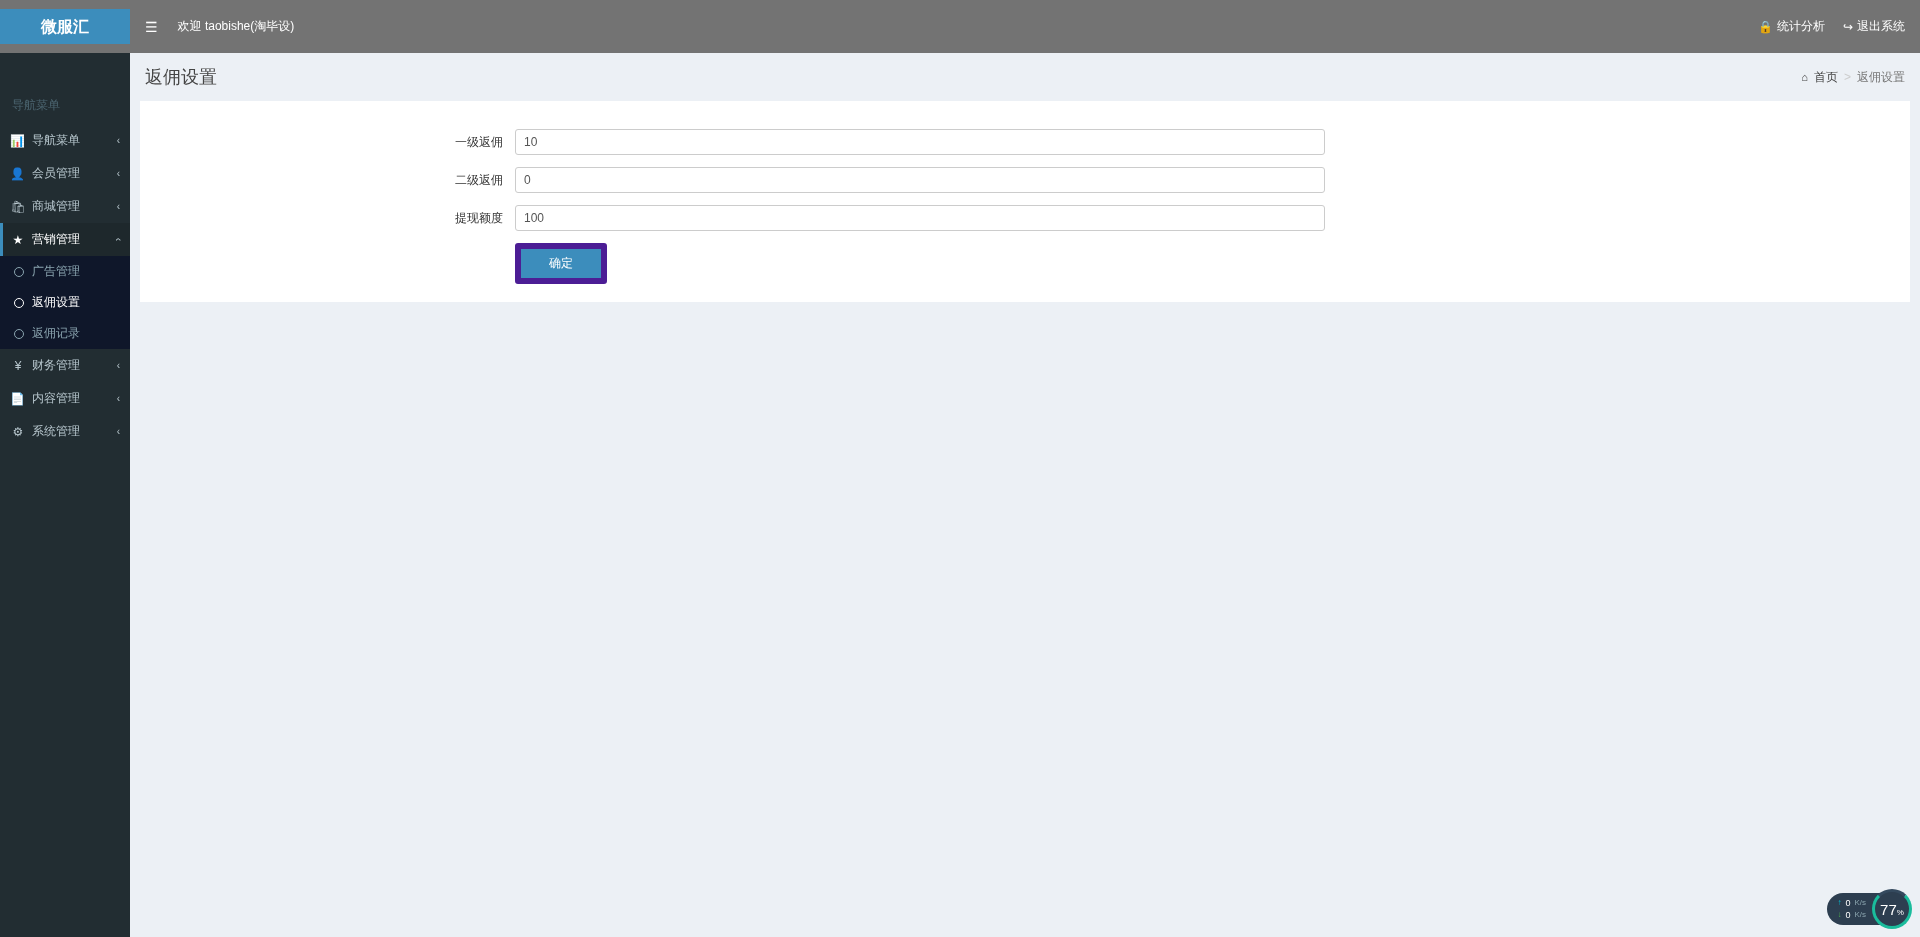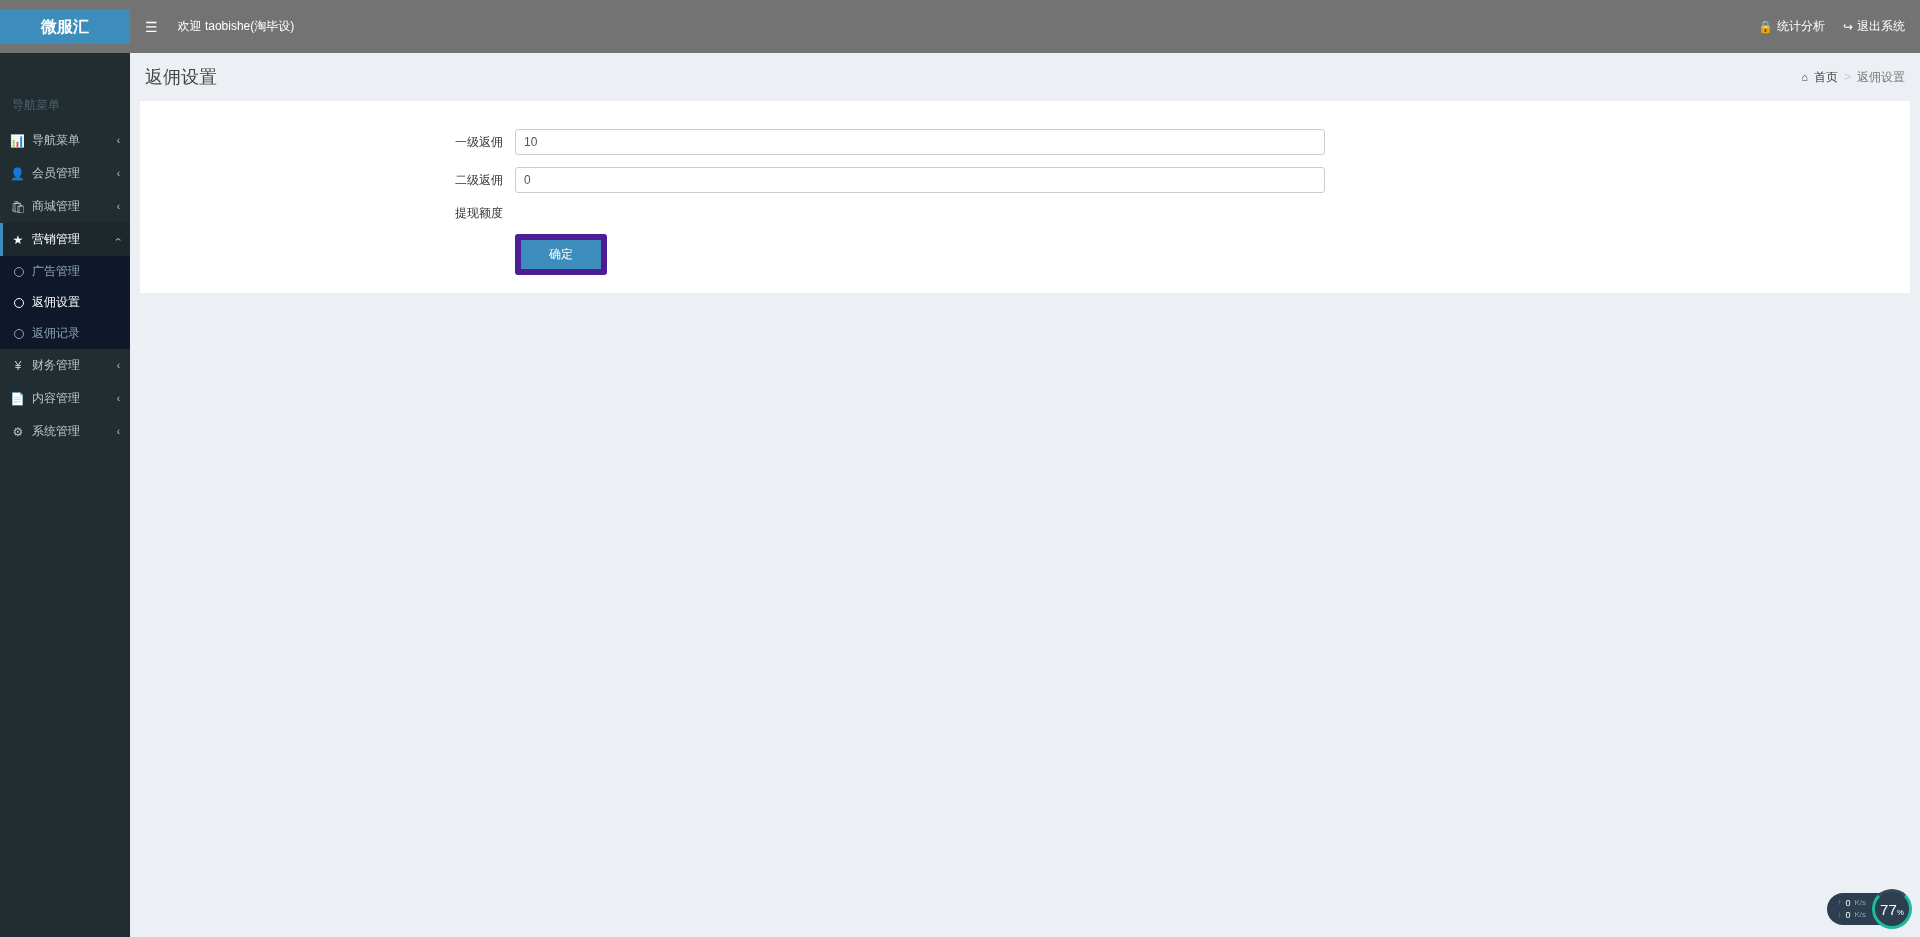--- a/index.html
+++ b/index.html
@@ -176,20 +176,23 @@
               </div>
             </div>
             <div class="form-row">
               <div class="form-label">二级返佣</div>
               <div class="form-input">
                 <input type="text" value="0" style="">
               </div>
             </div>
             <div class="form-row">
               <div class="form-label">提现额度</div>
+              <div class="form-input">
+                <input type="text" value="100" style="">
+              </div>
             </div>
             <div class="btn-row">
               <button class="btn">确定</button>
             </div>
           </div>
         </div>
       </div>
     </div>
   </div>
 </div>

